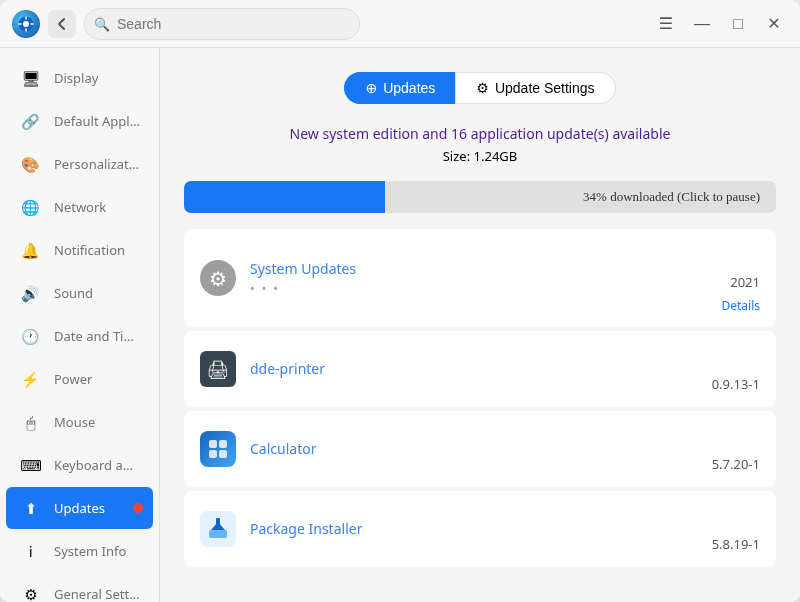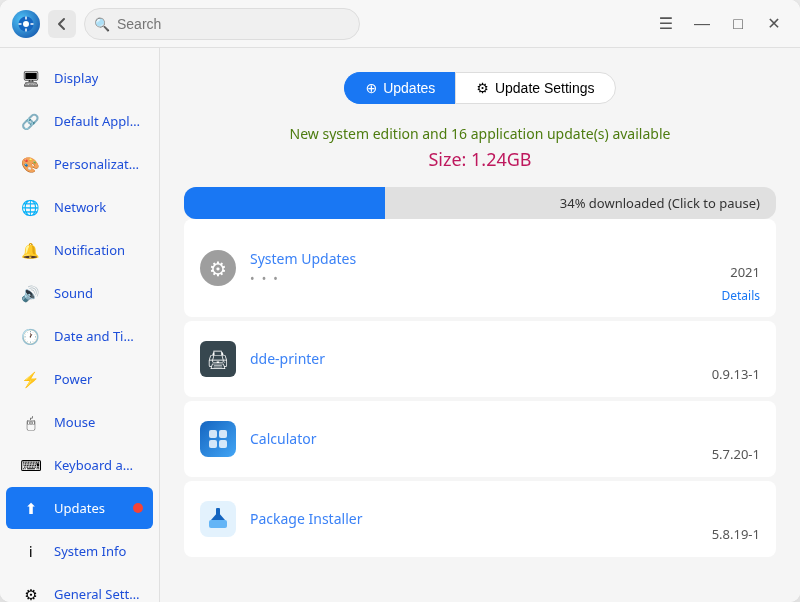--- a/index.html
+++ b/index.html
@@ -151,21 +151,21 @@
       justify-content: center;
       flex-shrink: 0;
       font-size: 15px;
     }
 
     .sidebar-label {
       font-size: 13px;
       white-space: nowrap;
       overflow: hidden;
       text-overflow: ellipsis;
-      color: #1d4ed8;
+      color: #737373;
     }
     .sidebar-item.active .sidebar-label { color: #fff; }
 
     .sidebar-badge {
       width: 10px;
       height: 10px;
       background: #f44336;
       border-radius: 50%;
       position: absolute;
       right: 10px;
@@ -214,36 +214,38 @@
     }
     .tab-btn .tab-icon { font-size: 14px; }
 
     
     .update-info {
       text-align: center;
       margin-bottom: 16px;
     }
     .update-info .main-text {
       font-size: 14px;
-      color: #4d7c0f;
+      color: #4c1d95;
       margin-bottom: 4px;
     }
     .update-info .sub-text {
-      font-size: 18px;
-      color: #be185d;
+      font-size: 13px;
+      color: #000000;
     }
 
     
     .progress-bar-container {
       background: #e0e0e0;
-      border-radius: 12px;
+      border-radius: 7px;
       height: 32px;
       position: relative;
       overflow: hidden;
+      margin-bottom: 16px;
       cursor: pointer;
+      font-family: Liberation Serif, serif;
     }
     .progress-bar-fill {
       height: 100%;
       background: #1977f3;
       border-radius: 4px 0 0 4px;
       transition: width 0.3s;
     }
     .progress-bar-label {
       position: absolute;
       right: 16px;

